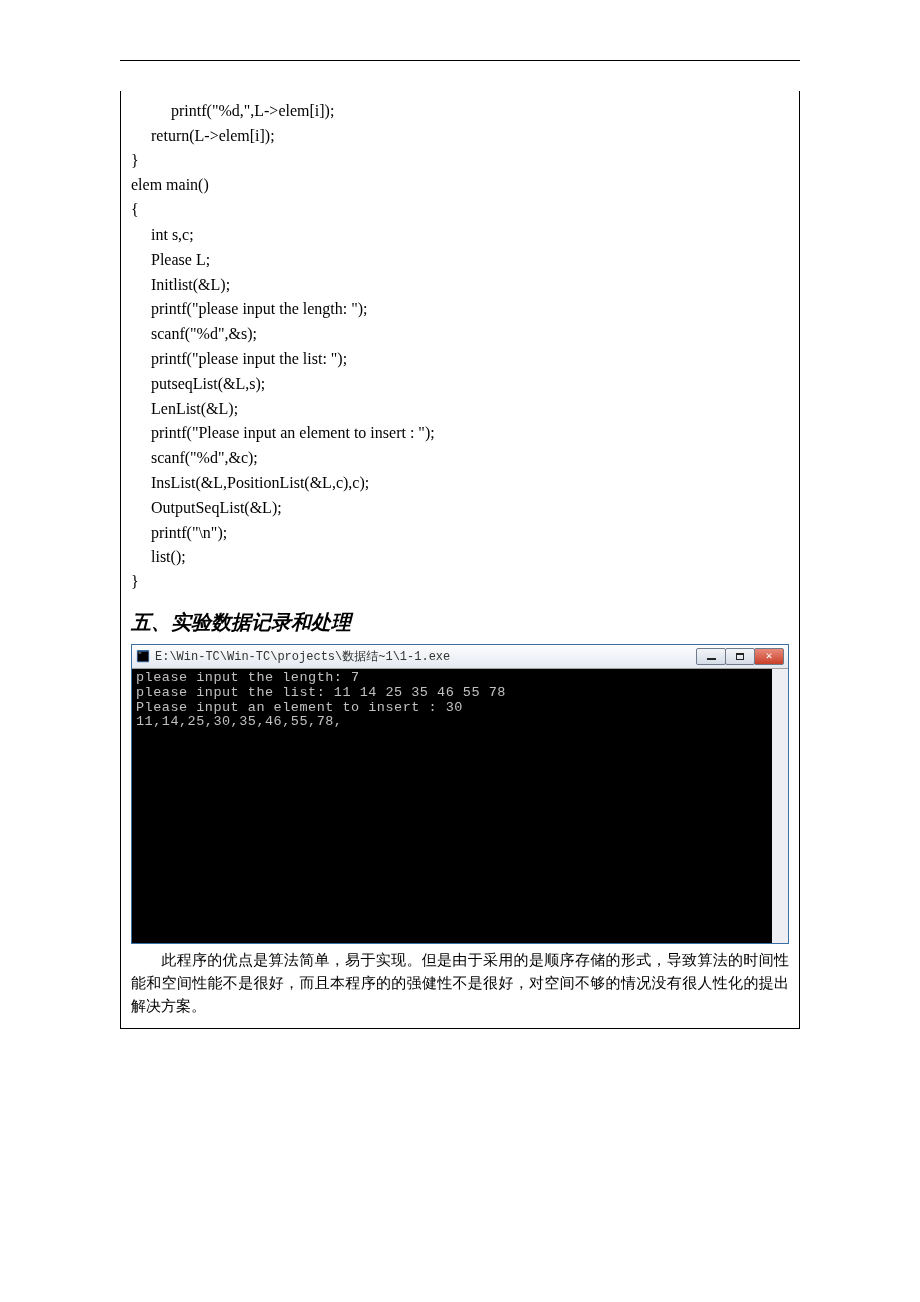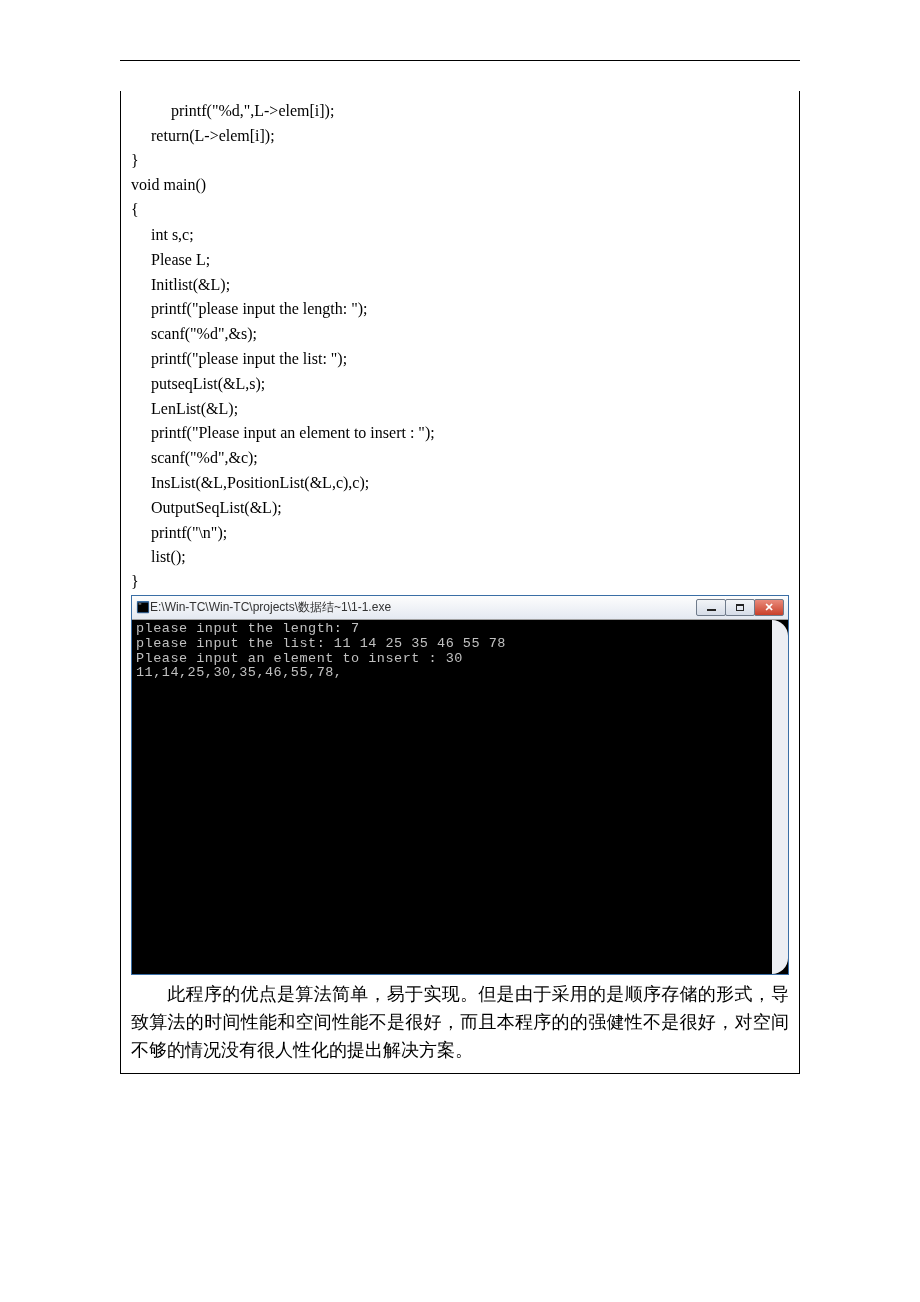--- a/index.html
+++ b/index.html
@@ -46,22 +46,23 @@
     background: #000;
     position: relative;
   }
   .term-titlebar {
     height: 24px;
     background: linear-gradient(#fdfdfd, #e4e9f1);
     border-bottom: 1px solid #a0a0a0;
     display: flex;
     align-items: center;
     padding: 0 4px;
+    gap: 5px;
     font-size: 12px;
-    font-family: Liberation Sans, sans-serif;
+    font-family: Liberation Mono, monospace;
     color: #333;
   }
   .term-icon {
     width: 14px;
     height: 14px;
     flex-shrink: 0;
   }
   .term-title {
     flex: 1;
     white-space: nowrap;
@@ -105,64 +106,64 @@
     line-height: 1;
   }
   .term-body {
     background: #000;
     color: #c0c0c0;
     font-family: "Fixedsys", "Courier New", monospace;
     font-size: 13.5px;
     line-height: 1.1;
     letter-spacing: 0.5px;
     padding: 2px 4px;
-    height: 354px;
+    height: 274px;
     white-space: pre;
     margin: 0;
     border-right: 16px solid #eceef3;
-    border-radius: 16px;
   }
   .body-text {
-    font-size: 18px;
+    font-size: 15px;
     line-height: 1.55;
     text-align: justify;
     margin: 6px 0 0 0;
-    font-family: Liberation Sans, sans-serif;
+    font-family: Liberation Mono, monospace;
   }
   .body-text .indent { display: inline-block; width: 2em; }
 </style>
 </head>
 <body>
 
 <div class="page">
   <hr class="hr-top">
 
   <div class="content-frame">
 
     <pre class="code-block"><span>          printf("%d,",L-&gt;elem[i]);</span>
 <span>     return(L-&gt;elem[i]);</span>
 <span>}</span>
-<span>void main()</span>
+<span>elem main()</span>
 <span>{</span>
 <span>     int s,c;</span>
 <span>     Please L;</span>
 <span>     Initlist(&amp;L);</span>
 <span>     printf("please input the length: ");</span>
 <span>     scanf("%d",&amp;s);</span>
 <span>     printf("please input the list: ");</span>
 <span>     putseqList(&amp;L,s);</span>
 <span>     LenList(&amp;L);</span>
 <span>     printf("Please input an element to insert : ");</span>
 <span>     scanf("%d",&amp;c);</span>
 <span>     InsList(&amp;L,PositionList(&amp;L,c),c);</span>
 <span>     OutputSeqList(&amp;L);</span>
 <span>     printf("\n");</span>
 <span>     list();</span>
 <span>}</span></pre>
 
+    <div class="section-heading">五、实验数据记录和处理</div>
 
     <div class="term-window">
       <div class="term-titlebar">
         <svg class="term-icon" viewBox="0 0 16 16">
           <rect x="1" y="1" width="14" height="14" rx="1" fill="#3a6ea5"></rect>
           <rect x="2" y="3" width="12" height="11" fill="#000"></rect>
           <rect x="3" y="4" width="3" height="1" fill="#c0c0c0"></rect>
         </svg>
         <span class="term-title">E:\Win-TC\Win-TC\projects\数据结~1\1-1.exe</span>
         <div class="term-btns">

